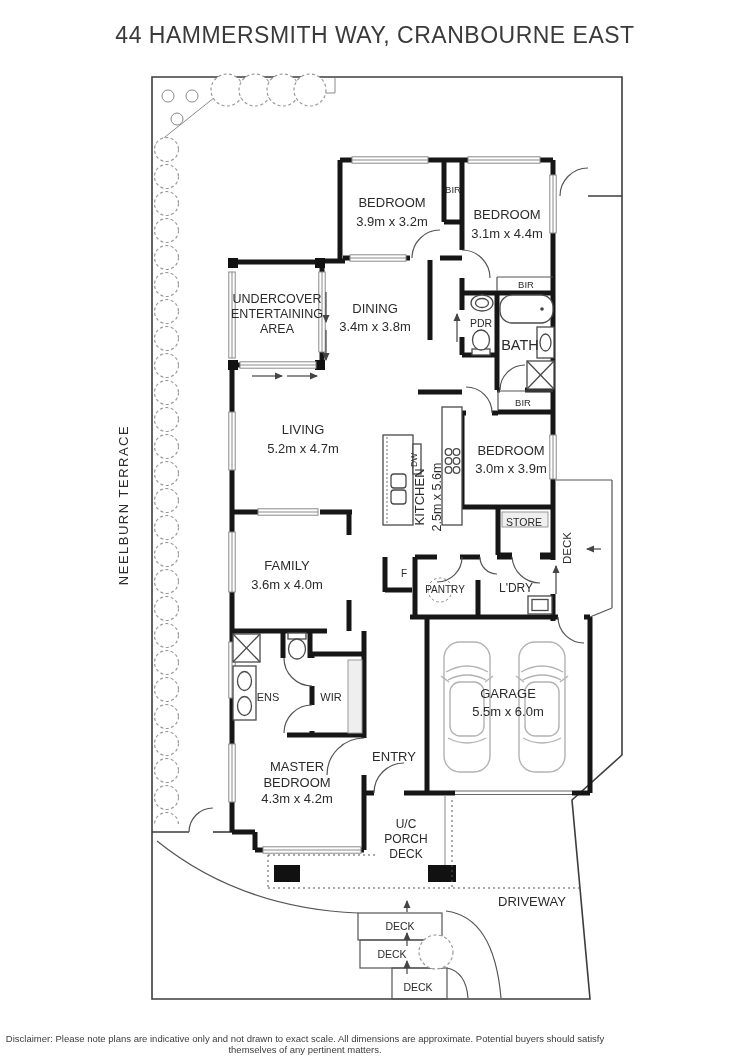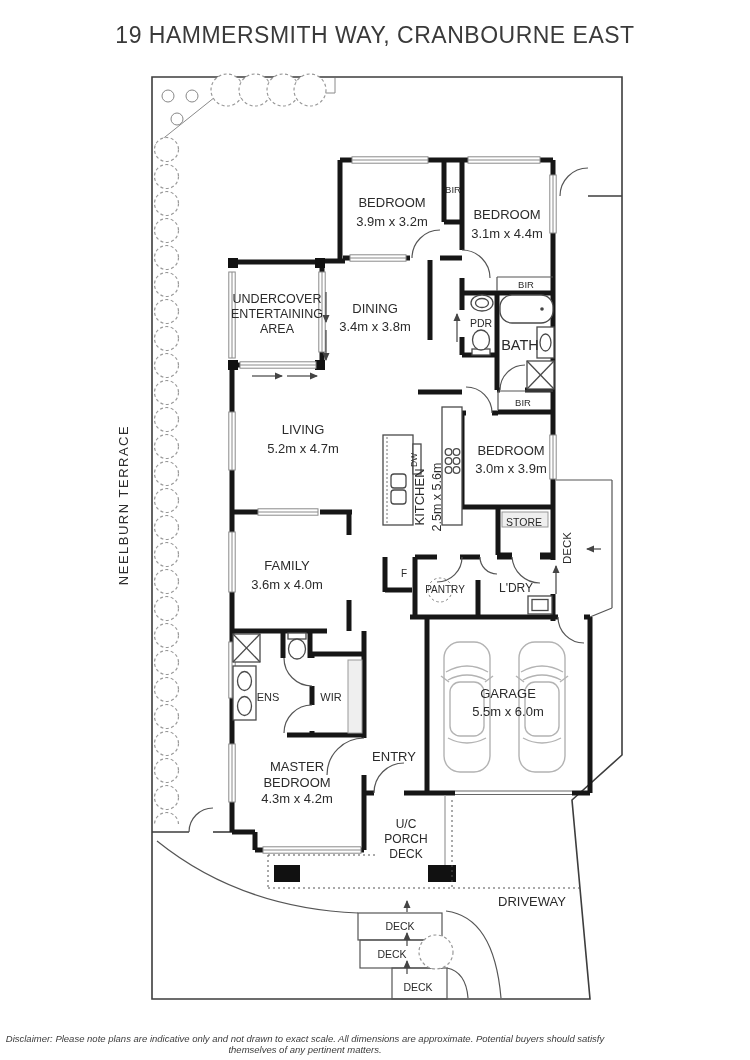--- a/index.html
+++ b/index.html
@@ -1,21 +1,21 @@
 <!DOCTYPE html>
 <html><head>
 <meta charset="utf-8">
 <style>
   html,body{margin:0;padding:0;background:#ffffff;}
   #page{position:relative;width:750px;height:1060px;background:#ffffff;overflow:hidden;
         font-family:"Liberation Sans",sans-serif;}
   #title{position:absolute;top:22px;left:0;width:750px;text-align:center;
          font-size:23px;letter-spacing:.5px;color:#3a3a3a;}
   #disclaimer{position:absolute;top:1033px;left:0;width:610px;text-align:center;
-         font-size:9.5px;color:#3c3c3c;font-style:italic;}
+         font-size:9.5px;color:#3c3c3c;}
   svg text{font-family:"Liberation Sans",sans-serif;fill:#2b2b2b;}
   .wall{stroke:#161616;stroke-width:5;fill:none;}
   .thin{stroke:#555;stroke-width:1.2;fill:none;}
   .fix{stroke:#4a4a4a;stroke-width:1.3;fill:#ffffff;}
   .fixl{stroke:#4a4a4a;stroke-width:1.3;fill:none;}
   .bound{stroke:#3d3d3d;stroke-width:1.6;fill:none;}
   .gard{stroke:#8a8a8a;stroke-width:1;fill:none;}
   .tree{stroke:#999;stroke-width:1.2;fill:#ffffff;stroke-dasharray:3,2.5;}
   .shrub{stroke:#888;stroke-width:1;fill:#ffffff;}
   .win{fill:#ffffff;stroke:#8a8a8a;stroke-width:1;}
@@ -23,21 +23,21 @@
   .dot{stroke:#555;stroke-width:1;fill:none;stroke-dasharray:2,3;}
   .arr{stroke:#444;stroke-width:1.2;fill:none;}
   .car{stroke:#b3b3b3;stroke-width:1.4;fill:none;}
   .shelf{fill:#efefef;stroke:#999;stroke-width:1;}
   .post{fill:#111;}
 </style>
 </head>
 <body>
 
 <div id="page">
-  <div id="title">19 HAMMERSMITH WAY, CRANBOURNE EAST</div>
+  <div id="title">44 HAMMERSMITH WAY, CRANBOURNE EAST</div>
 
   <svg width="750" height="1060" viewBox="0 0 750 1060">
     <defs>
       <pattern id="hedge" x="153" y="136" width="27" height="27" patternUnits="userSpaceOnUse">
         <circle cx="13.5" cy="13.5" r="12" fill="#ffffff" stroke="#999" stroke-width="1.2" stroke-dasharray="3,2.5"></circle>
       </pattern>
       <marker id="ah" markerUnits="userSpaceOnUse" markerWidth="10" markerHeight="10" refX="7" refY="4.5" orient="auto">
         <path d="M0,1 L8,4.5 L0,8 Z" fill="#444"></path>
       </marker>
     </defs>

